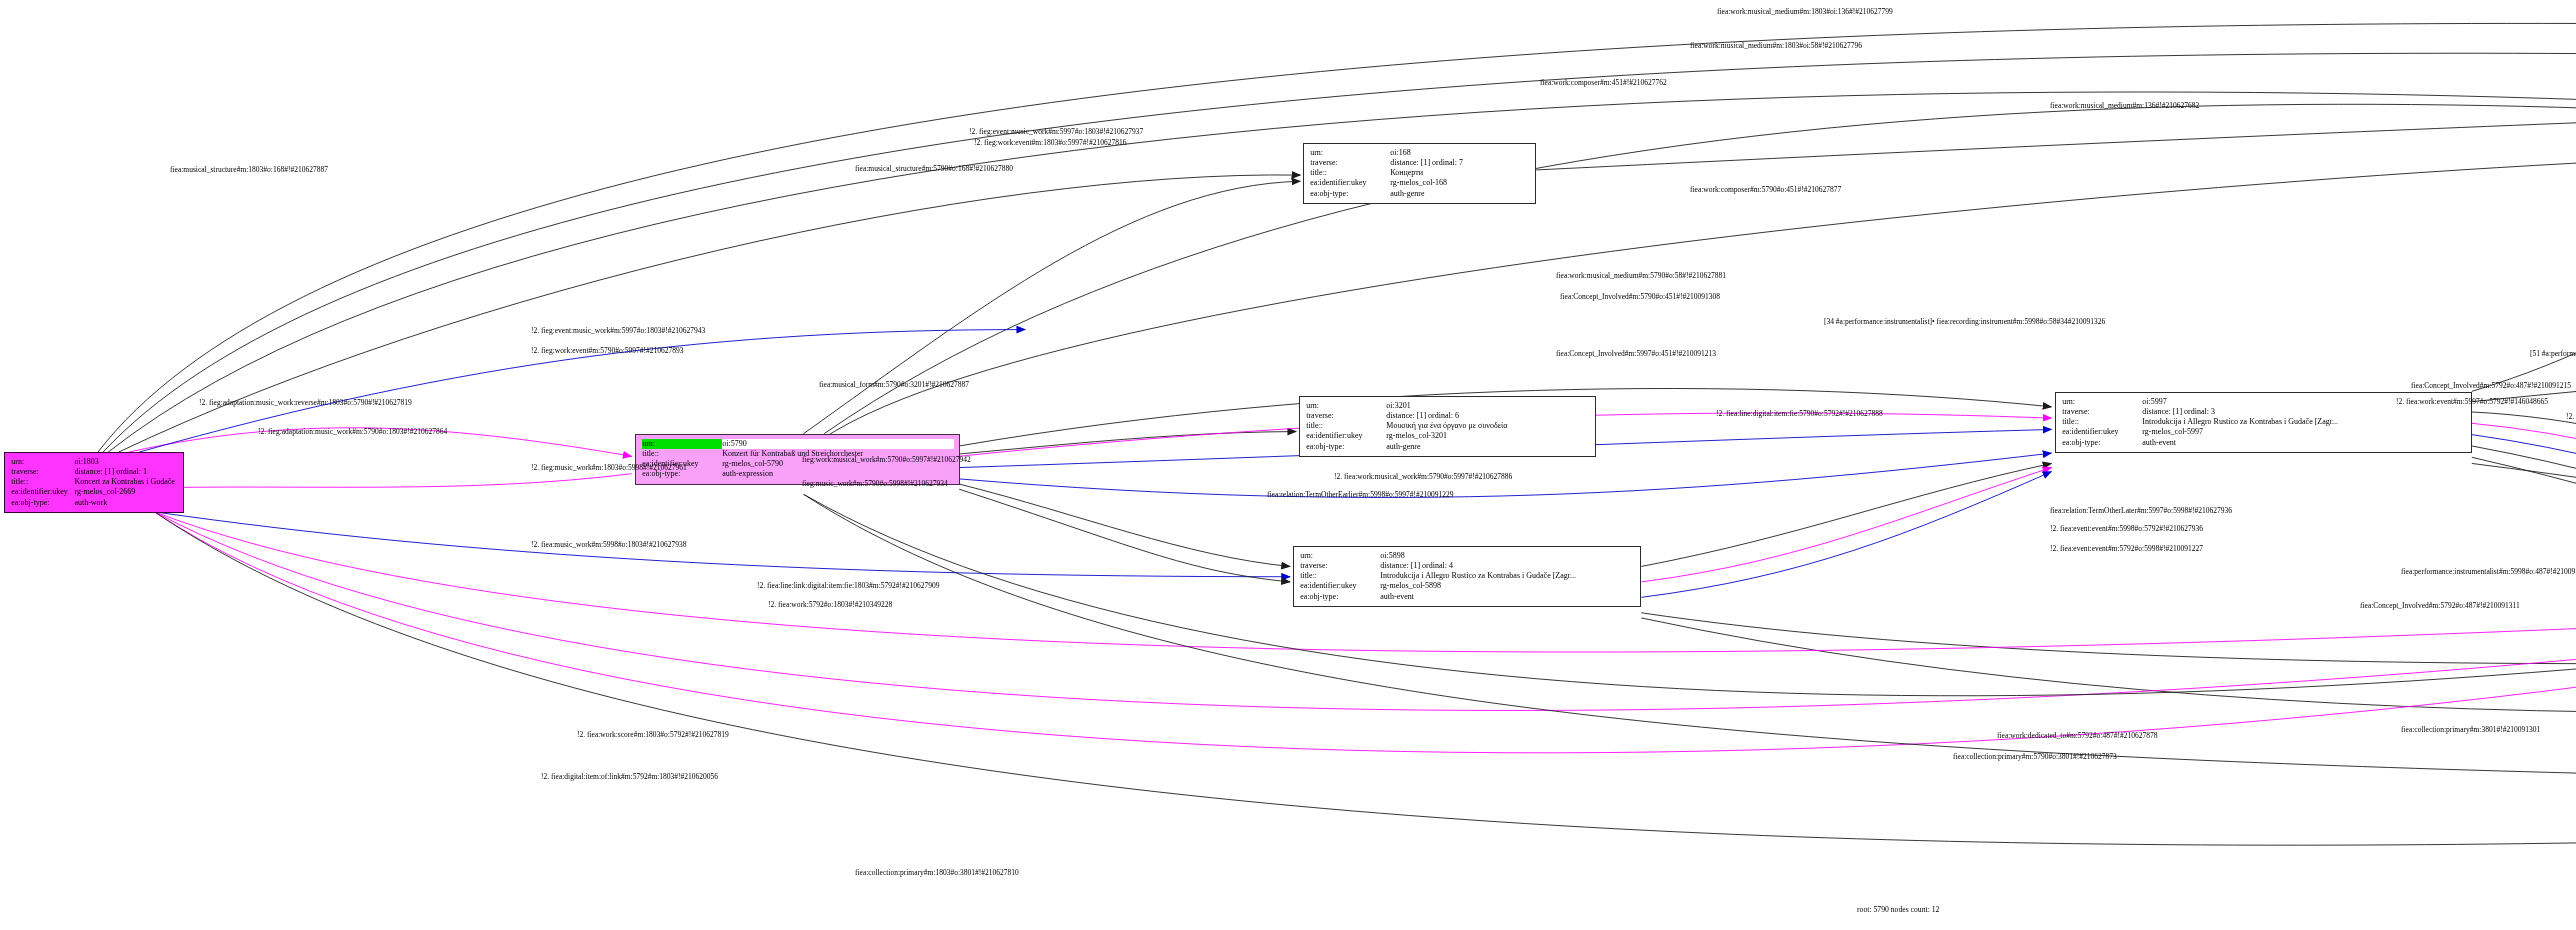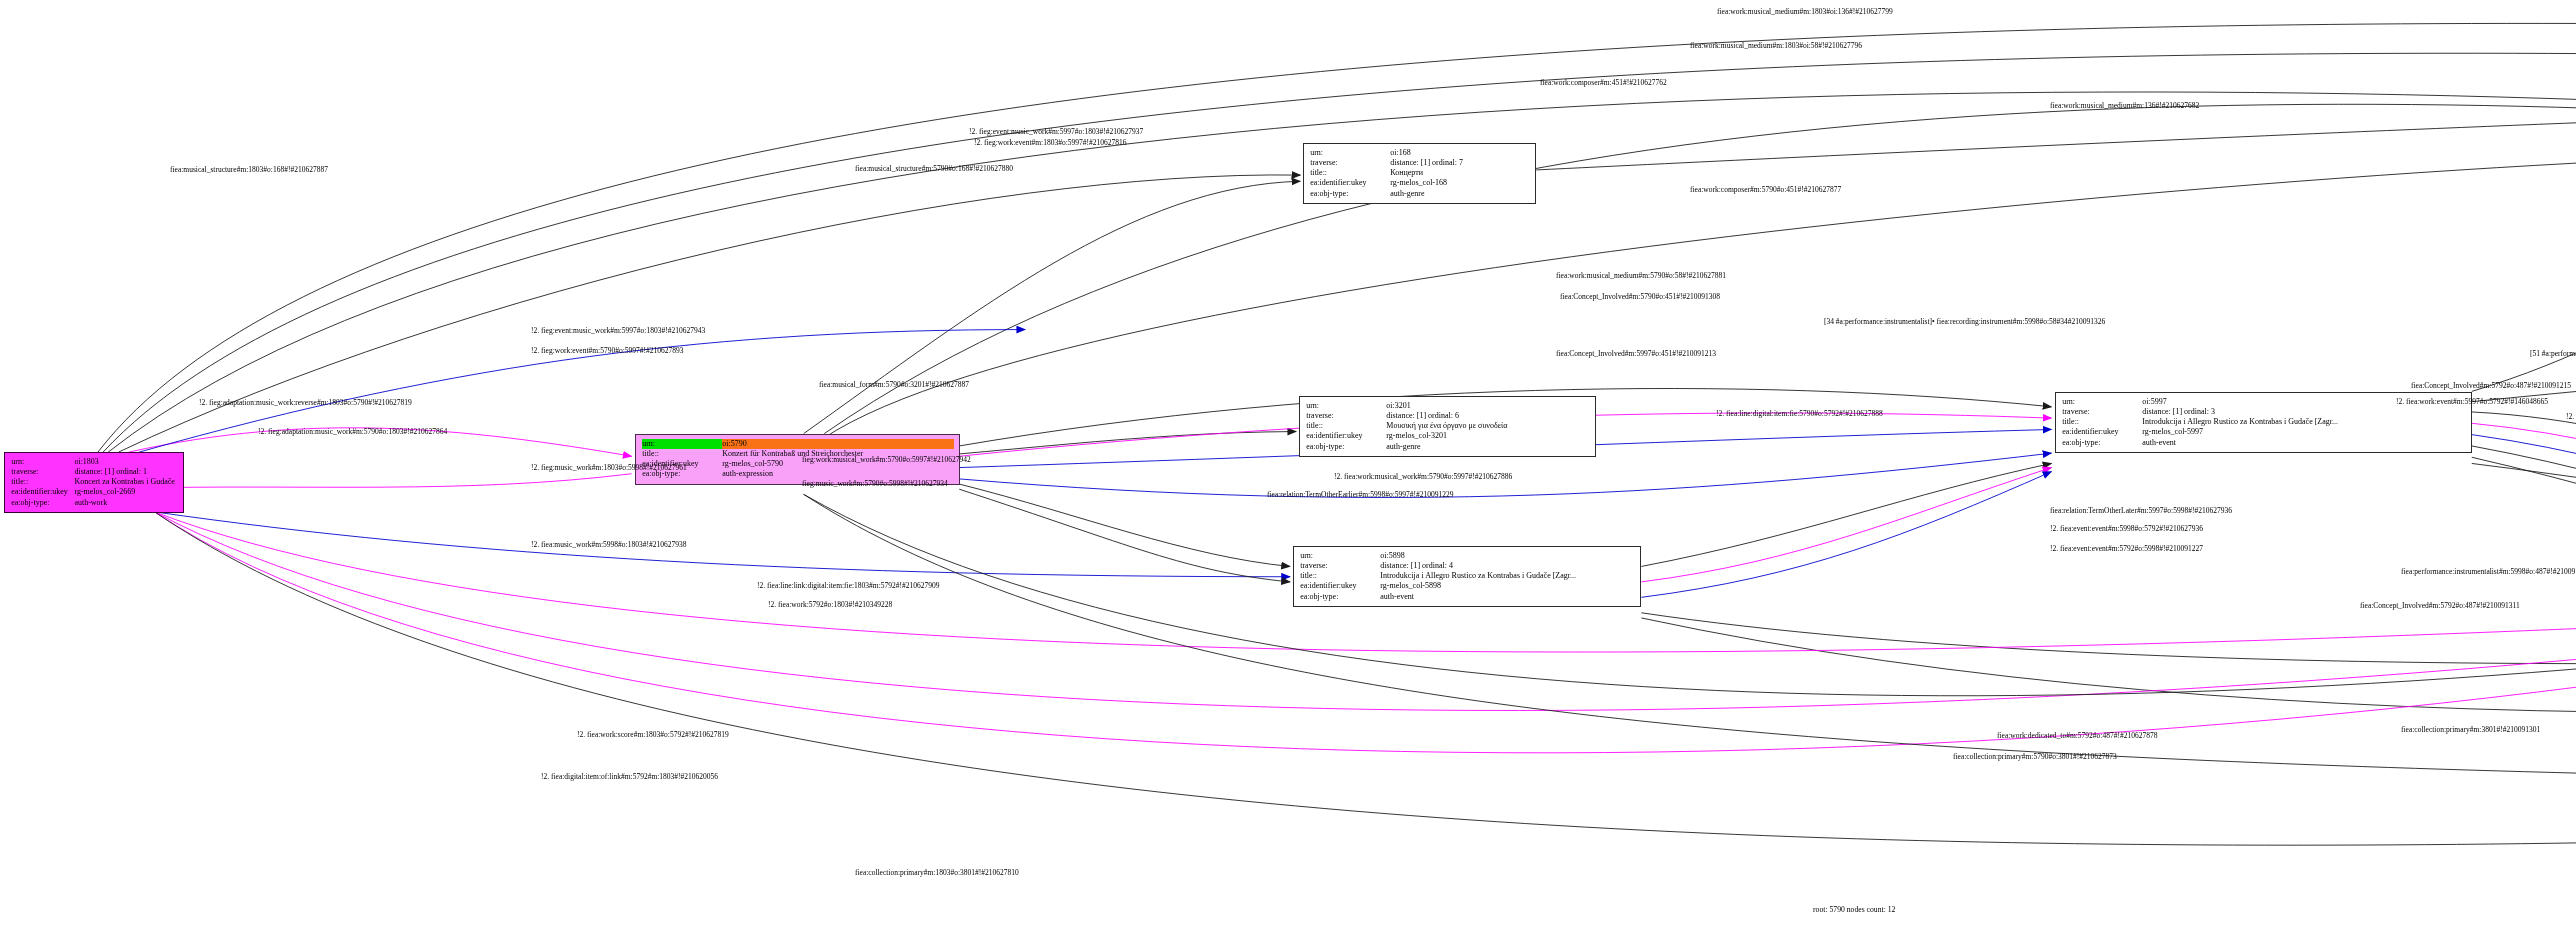--- a/index.html
+++ b/index.html
@@ -6,21 +6,21 @@
   #canvas{position:relative;width:3888px;height:930px;background:#fff;
           font-family:"Liberation Serif","DejaVu Serif",serif;overflow:hidden;}
   svg.edges{position:absolute;left:0;top:0;width:3888px;height:930px;pointer-events:none;}
   .node{position:absolute;border:0.8px solid #2b2b2b;border-radius:0;background:#ffffff;
         box-sizing:border-box;padding:3.6px 5.2px 4.1px 6.2px;}
   .node table{border-collapse:collapse;width:100%;}
   .node td{font-size:8px;line-height:1.28;color:#000;white-space:nowrap;padding:0 3.1px 0 0;vertical-align:top;}
   .k{width:77px;}
   .node.magenta{background:#ff33ff;border-color:#3a003a;}
   .node.pink{background:#f9a0f9;border-color:#4a2a4a;}
-  .hdr-green td{background:#f97316;}
+  .hdr-green td{background:#ffffff;}
   .hdr-green td.k{background:#00e000;}
   .elabel{position:absolute;font-size:7.5px;color:#000;white-space:nowrap;
           font-family:"Liberation Serif","DejaVu Serif",serif;background:rgba(255,255,255,0.0);}
   .footer{position:absolute;font-size:7.7px;color:#000;}
 </style>
 </head>
 <body>
 
 <div id="canvas">
 
@@ -292,16 +292,16 @@
       <div class="elabel" style="left: 768px; top: 600px;">!2. fiea:work:5792#o:1803#!#210349228</div>
       <div class="elabel" style="left: 2360px; top: 601px;">fiea:Concept_Involved#m:5792#o:487#!#210091311</div>
       <div class="elabel" style="left: 1953px; top: 731px; margin-left: 44px;">fiea:work:dedicated_to#m:5792#o:487#!#210627878</div>
       <div class="elabel" style="left: 577px; top: 730px;">!2. fiea:work:score#m:1803#o:5792#!#210627819</div>
       <div class="elabel" style="left: 2401px; top: 725px;">fiea:collection:primary#m:3801#!#210091301</div>
       <div class="elabel" style="left: 1953px; top: 752px;">fiea:collection:primary#m:5790#o:3801#!#210627873</div>
       <div class="elabel" style="left: 541px; top: 772px;">!2. fiea:digital:item:of:link#m:5792#m:1803#!#210620056</div>
       <div class="elabel" style="left: 855px; top: 868px;">fiea:collection:primary#m:1803#o:3801#!#210627810</div>
     </div>
 
-  <div class="footer" style="left:1770px;top:905px;padding-left:43px;">root: 5790 nodes count: 12</div>
+  <div class="footer" style="left:1814px;top:905px;padding-left:43px;">root: 5790 nodes count: 12</div>
 
 </div>
 
 
 </body></html>

